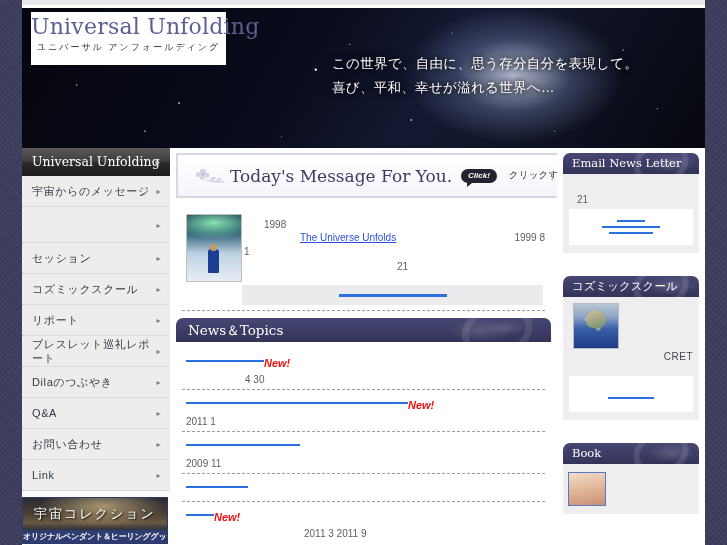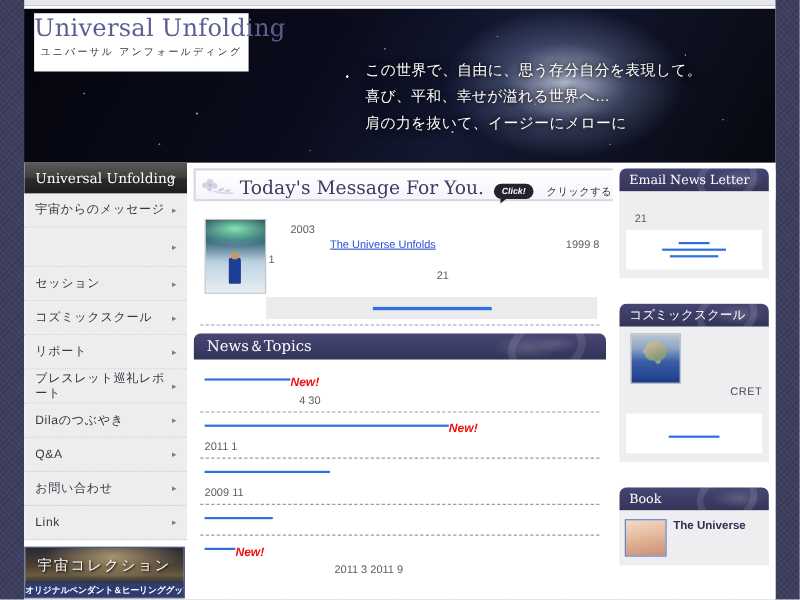--- a/index.html
+++ b/index.html
@@ -180,27 +180,28 @@
 
   
   #center {
     position: absolute; top: 0; left: 148px;
     width: 387px; height: 397px;
     background: #ffffff;
     padding: 5px 6px 0 6px;
   }
   #todays-message {
     position: relative;
-    height: 30px;
+    height: 45px;
     border: 2px solid #d9d6e6;
     background: linear-gradient(180deg, #ffffff 0%, #f6f4fa 100%);
     display: flex;
-    align-items: flex-end;
+    align-items: center;
     overflow: visible;
     width: 535px;
+    padding-left: 12px;
   }
   #tm-flower {
     width: 34px; height: 22px;
     margin-left: 3px;
     position: relative; flex: none;
     opacity: 0.55;
   }
   #tm-title {
     font-family: "DejaVu Serif", serif;
     font-size: 17px;
@@ -444,21 +445,20 @@
     <div id="hero-stars"></div>
 
     <div id="logo-box">
       <div id="logo-main">Universal Unfolding</div>
       <div id="logo-sub">ユニバーサル アンフォールディング</div>
     </div>
 
     <div id="hero-tagline">
       <div>この世界で、自由に、思う存分自分を表現して。</div>
       <div>喜び、平和、幸せが溢れる世界へ…</div>
-      <div>肩の力を抜いて、イージーにメローに</div>
     </div>
   </div>
 
   <div id="cols">
 
     <div id="sidebar">
       <div class="nav-active">
         <span>Universal Unfolding</span>
         <span class="arr">▸</span>
       </div>
@@ -533,39 +533,39 @@
       </div>
 
       <div class="panel">
         <div class="panel-body">
           <div id="nl-row">
             <div id="nl-thumb">
               <div class="person"></div>
               <div class="head"></div>
             </div>
             <div id="nl-text">
-              <span class="abs" style="left:22px; top:8px;">2003</span>
+              <span class="abs" style="left:22px; top:8px;">1998</span>
               <span class="abs" style="left:2px; top:35px;">1</span>
               <a class="ulink abs" href="#" style="left:58px; top:21px;">The Universe Unfolds</a>
               <span class="abs" style="right:2px; top:21px;">1999  8</span>
               <span class="abs" style="left:155px; top:50px;">21</span>
             </div>
           </div>
           <div id="nl-signup">
             <a href="#"></a>
           </div>
           <div class="dashed-sep"></div>
         </div>
       </div>
 
       <div class="panel">
         <div class="panel-head">News＆Topics</div>
         <div class="panel-body">
           <div id="news-list">
-              <div class="news-item"><a href="#" class="news-link" style="width: 78px;"></a><span class="news-new">New!</span><span class="news-date" style="margin-left: 86px;">4 30</span></div>
+              <div class="news-item"><a href="#" class="news-link" style="width: 78px;"></a><span class="news-new">New!</span><span class="news-date" style="margin-left: 59px;">4 30</span></div>
               <div class="news-sep"></div>
               <div class="news-item"><a href="#" class="news-link" style="width: 222px;"></a><span class="news-new">New!</span><span class="news-date">2011 1</span></div>
               <div class="news-sep"></div>
               <div class="news-item"><a href="#" class="news-link" style="width: 114px;"></a><span class="news-date">2009 11</span></div>
               <div class="news-sep"></div>
               <div class="news-item"><a href="#" class="news-link" style="width: 62px;"></a></div>
               <div class="news-sep"></div>
               <div class="news-item"><a href="#" class="news-link" style="width: 28px;"></a><span class="news-new">New!</span><span class="news-date" style="margin-left: 118px;">2011 3        2011 9</span></div>
             </div>
 
@@ -596,20 +596,19 @@
           <div id="stone-white">
             <a href="#"></a>
           </div>
         </div>
       </div>
 
       <div class="rw">
         <div class="rw-head">Book</div>
         <div id="book-body">
           <div id="book-thumb"></div>
-          <div id="book-title">The Universe</div>
         </div>
       </div>
 
     </div>
 
   </div>
 </div>
 
 </body></html>

